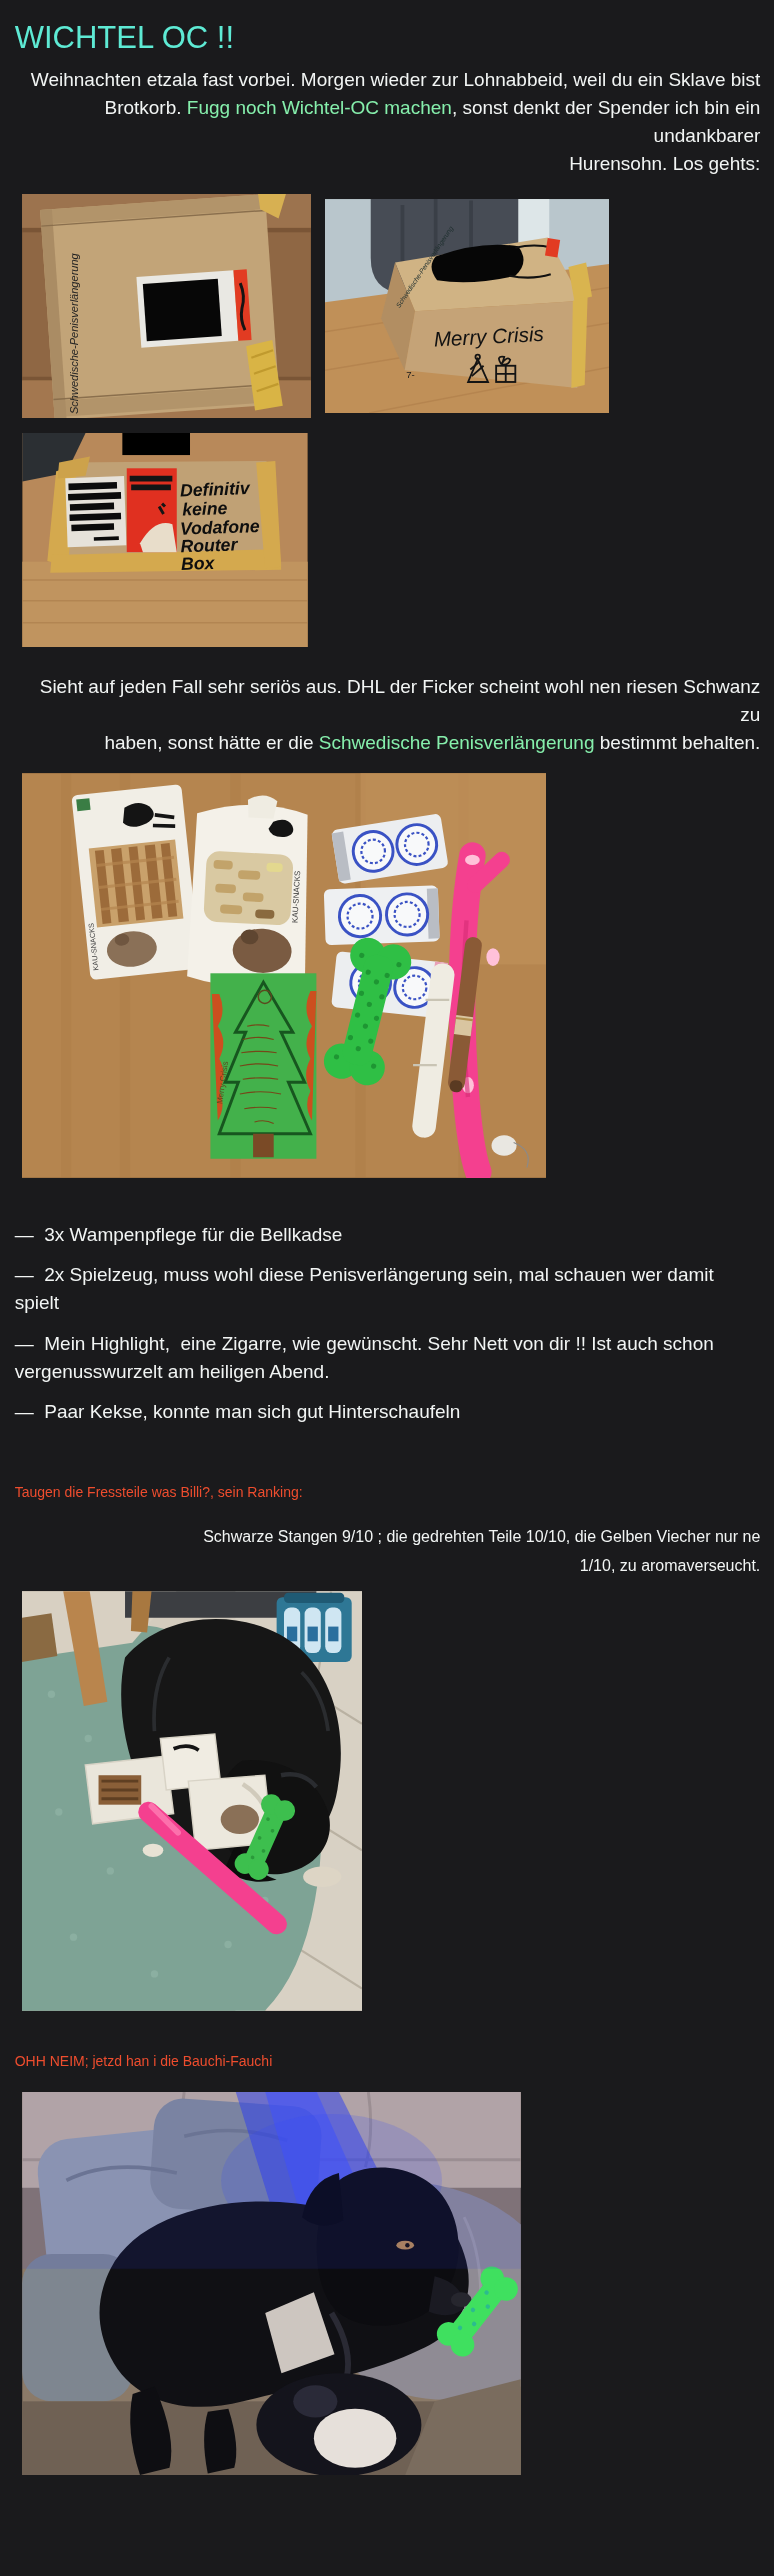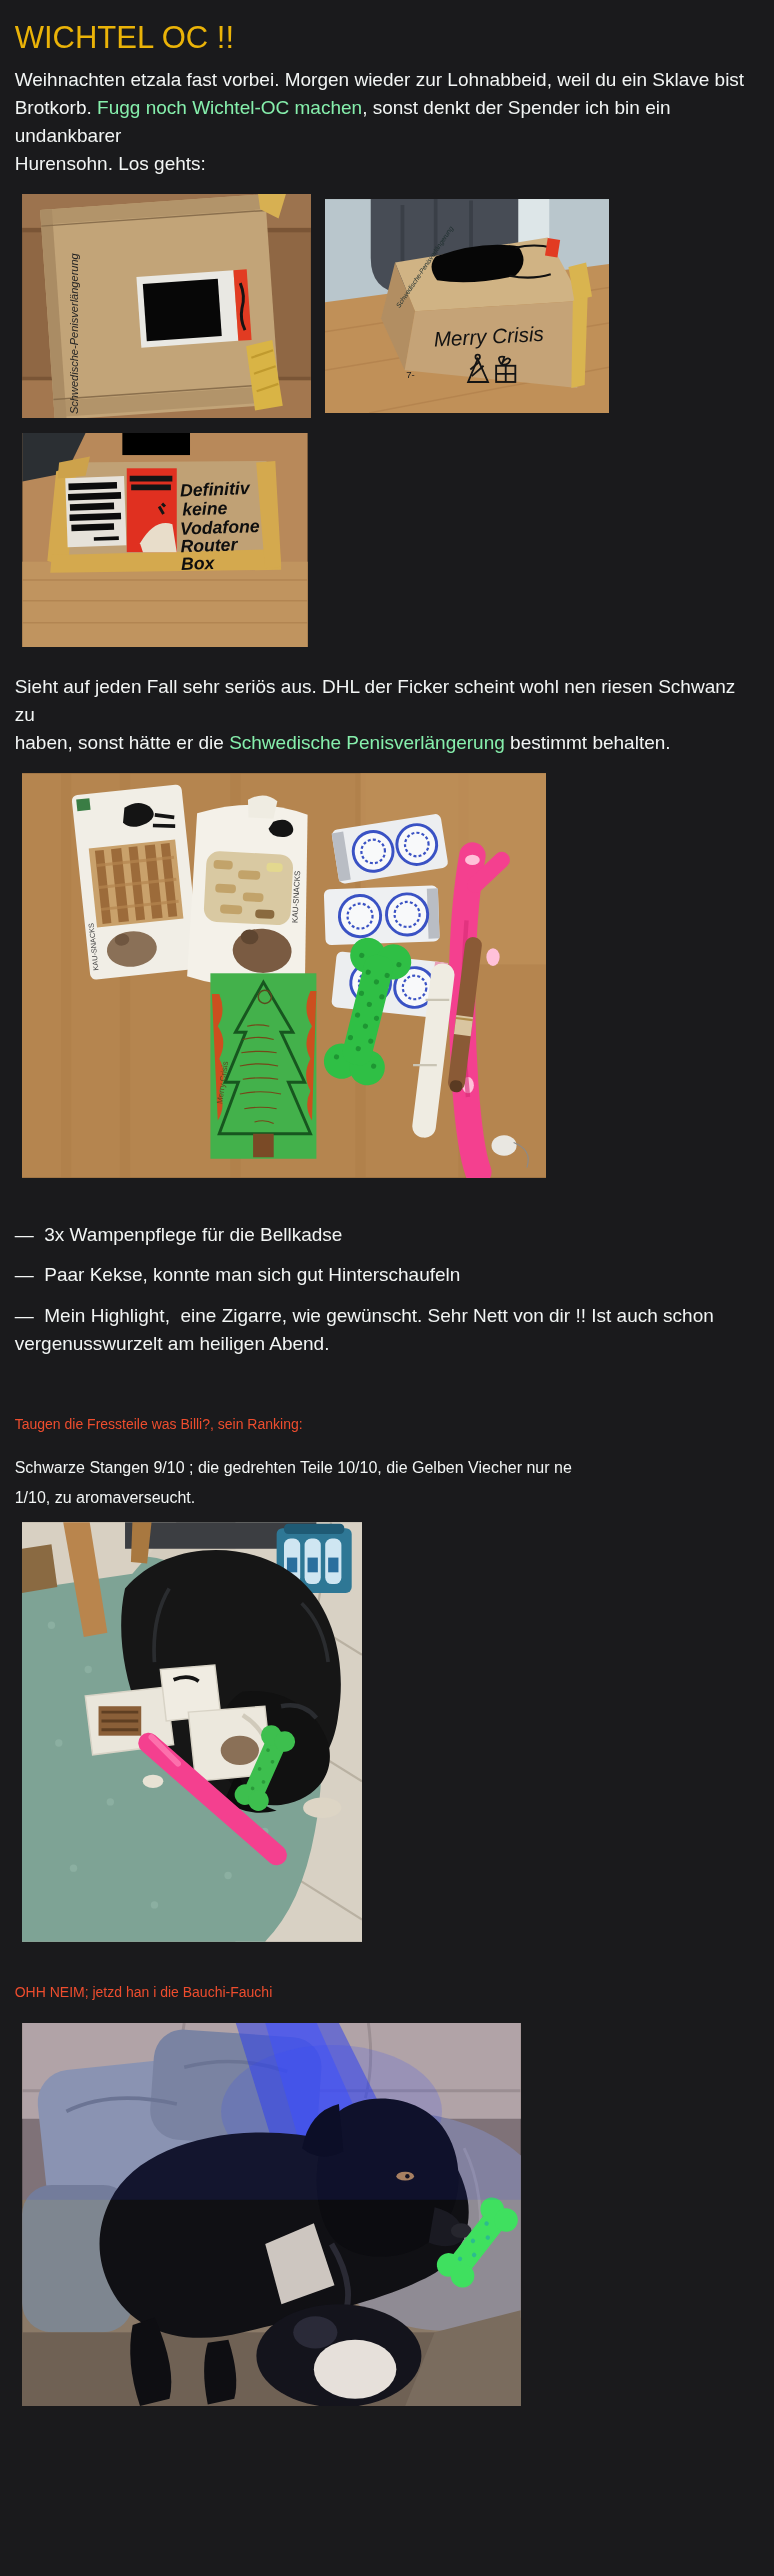--- a/index.html
+++ b/index.html
@@ -6,23 +6,23 @@
   body{
     width:775px;height:2576px;overflow:hidden;
     background:#1a1a1c;color:#f2f5f4;
     font-family:"Liberation Sans",sans-serif;
     font-size:19px;line-height:28px;
   }
   .post{padding:0 14.7px;}
   .prewrap{white-space:pre-wrap;}
   h1.title{
     font-size:31px;line-height:37px;font-weight:400;
-    color:#eab308;margin:19px 0 10.3px 0;
+    color:#5eead4;margin:19px 0 10.3px 0;
   }
-  p{margin:0;}
+  p{margin:0;text-align:right;}
   .accent{color:#86efac;}
   .intro{margin:0;}
   .photo-row{display:flex;gap:14px;margin:16px 0 0 7.4px;align-items:flex-start;}
   .photo{display:block;background:#000;overflow:hidden;}
   .ph1{width:289px;height:224px;}
   .ph2{width:284px;height:214px;margin-top:5.2px;}
   .ph3{width:286px;height:214px;margin:14.7px 0 0 7.4px;}
   .ph4{width:524px;height:405px;margin:16px 0 0 7.4px;}
   .ph5{width:340px;height:420px;margin:9.6px 0 0 7.4px;}
   .ph6{width:499px;height:383px;margin:15.5px 0 0 7.4px;}
@@ -286,23 +286,24 @@
       </g>
       <g>
         <ellipse cx="655" cy="506" rx="17" ry="14" fill="#e9e7e1"></ellipse>
         <path d="M668 502 q26 10 18 34" stroke="#8a8a8a" stroke-width="1.5" fill="none"></path>
       </g>
     </svg>
   </div>
 
   <ul class="inventory">
     <li>—  3x Wampenpflege für die Bellkadse</li>
-    <li>—  Paar Kekse, konnte man sich gut Hinterschaufeln</li>
+    <li>—  2x Spielzeug, muss wohl diese Penisverlängerung sein, mal schauen wer damit spielt</li>
     <li>—  Mein Highlight,  eine Zigarre, wie gewünscht. Sehr Nett von dir !! Ist auch schon
 vergenusswurzelt am heiligen Abend.</li>
+    <li>—  Paar Kekse, konnte man sich gut Hinterschaufeln</li>
   </ul>
 
   <h2 class="sub-heading ranking-heading">Taugen die Fressteile was Billi?, sein Ranking:</h2>
 
   <p class="big ranking-text prewrap">Schwarze Stangen 9/10 ; die gedrehten Teile 10/10, die Gelben Viecher nur ne
 1/10, zu aromaverseucht.</p>
 
   <div class="photo ph5">
     <svg viewBox="0 0 462 570">
       <rect x="0" y="0" width="462" height="570" fill="#d4ccbe"></rect>

